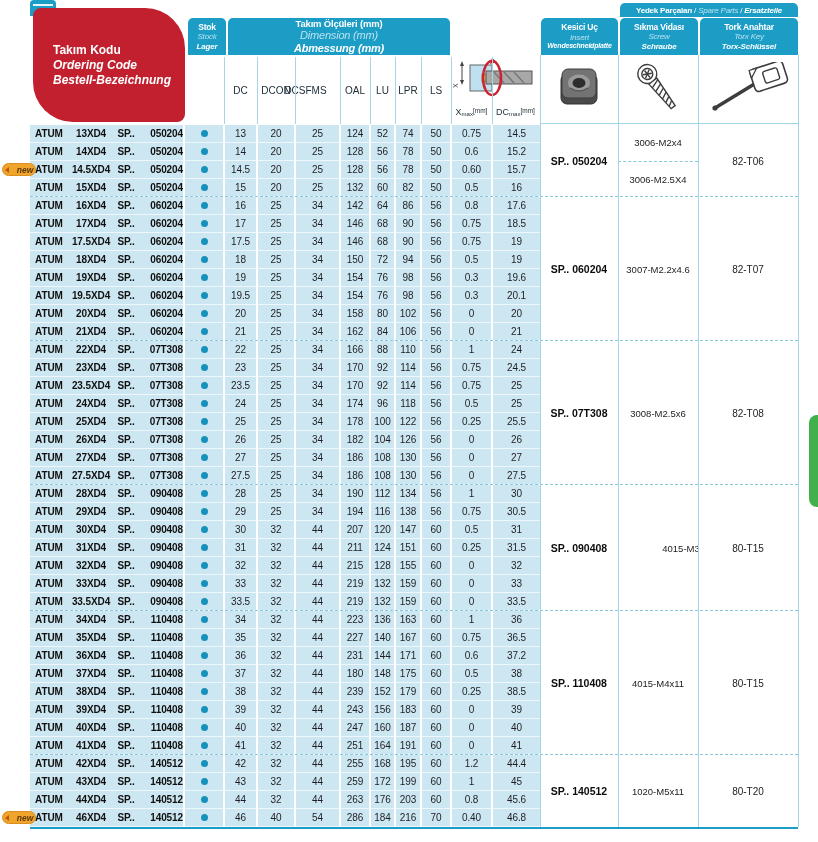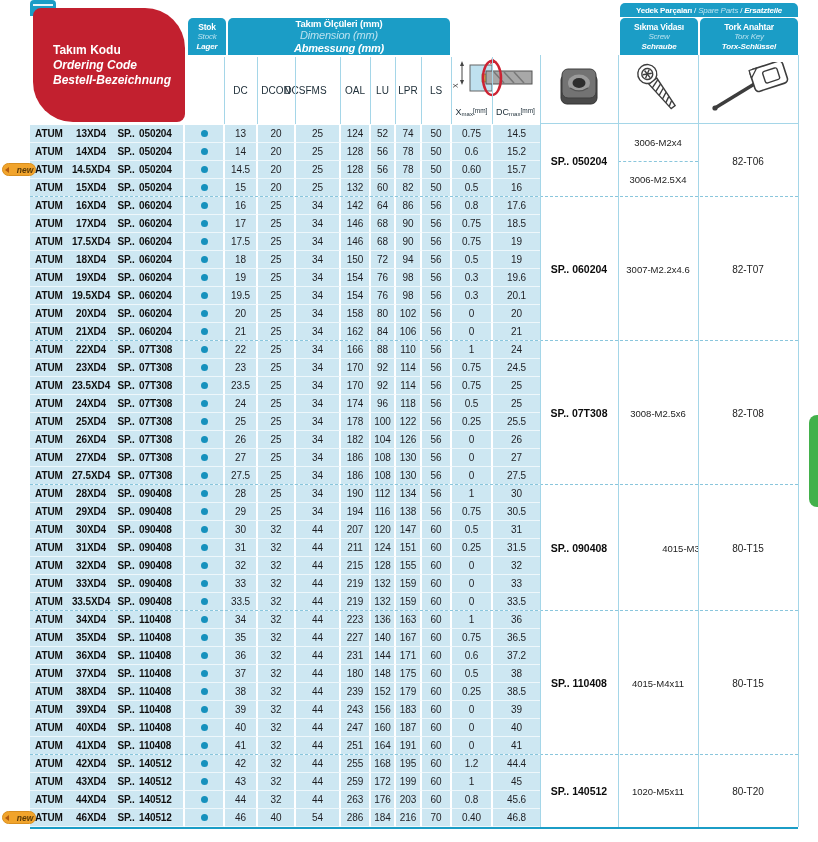--- a/index.html
+++ b/index.html
@@ -52,21 +52,21 @@
   #rows{left:30px;top:125px;width:510px;}
   .row{display:grid;grid-template-columns:155px 40px 33px 38px 45px 30px 25px 26px 30px 41px 47px;height:18px;}
   .cell{background:var(--cellblue);border-right:2px solid #fff;border-bottom:1px solid rgba(255,255,255,.65);
     box-sizing:border-box;display:flex;align-items:center;justify-content:center;
     font-size:10px;color:var(--dark);letter-spacing:-0.1px;}
   .cell:last-child{border-right:none;}
   .code-cell{justify-content:flex-start;padding-left:5px;font-weight:bold;color:#101010;}
   .code-cell .brand{width:34px;text-align:left;}
   .code-cell .size{width:44px;text-align:center;}
   .code-cell .sp{width:26px;text-align:center;}
-  .code-cell .ins{width:44px;text-align:left;}
+  .code-cell .ins{width:44px;text-align:right;}
   .dot{width:7px;height:7px;border-radius:50%;background:#1691bd;}
   
   .gcell{position:absolute;display:flex;align-items:center;justify-content:center;
     font-size:10px;color:#222;background:#fff;}
   .gcell.insert{font-weight:bold;color:#0c0c0c;font-size:10.5px;}
   .gcell.screw{font-size:9.5px;}
   .screw-stack{position:absolute;display:flex;flex-direction:column;background:#fff;}
   .screw-stack .half{flex:1;display:flex;align-items:center;justify-content:center;font-size:9.5px;color:#222;}
   .screw-stack .half:first-child{border-bottom:1px dashed var(--dash);}
   
@@ -101,20 +101,25 @@
     <span class="de">Lager</span>
   </div>
 
   <div class="abs box3 box-dim">
     <span class="tr">Takım Ölçüleri (mm)</span>
     <span class="en">Dimension (mm)</span>
     <span class="de">Abmessung (mm)</span>
   </div>
 
 
+  <div class="abs box3 box-insert">
+    <span class="tr">Kesici Uç</span>
+    <span class="en">Insert</span>
+    <span class="de" style="font-size:7px">Wendeschneidplatte</span>
+  </div>
 
   <div class="abs banner">
     <span class="tr">Yedek Parçaları</span>
     <span class="sep">/</span>
     <span class="en">Spare Parts</span>
     <span class="sep">/</span>
     <span class="de">Ersatzteile</span>
   </div>
 
   <div class="abs box3 box-screw">

